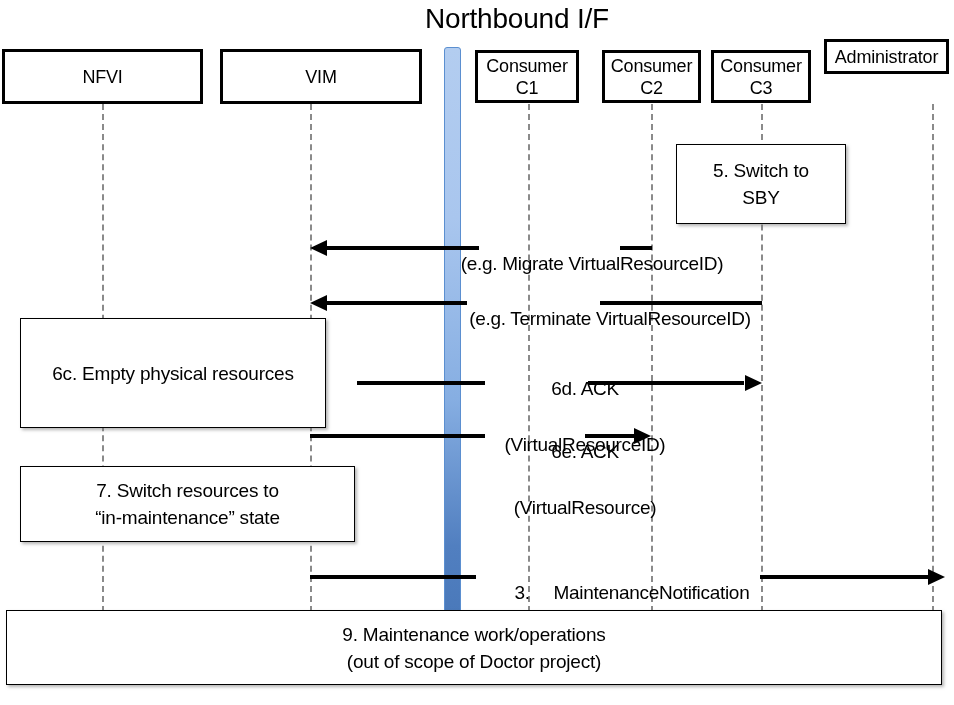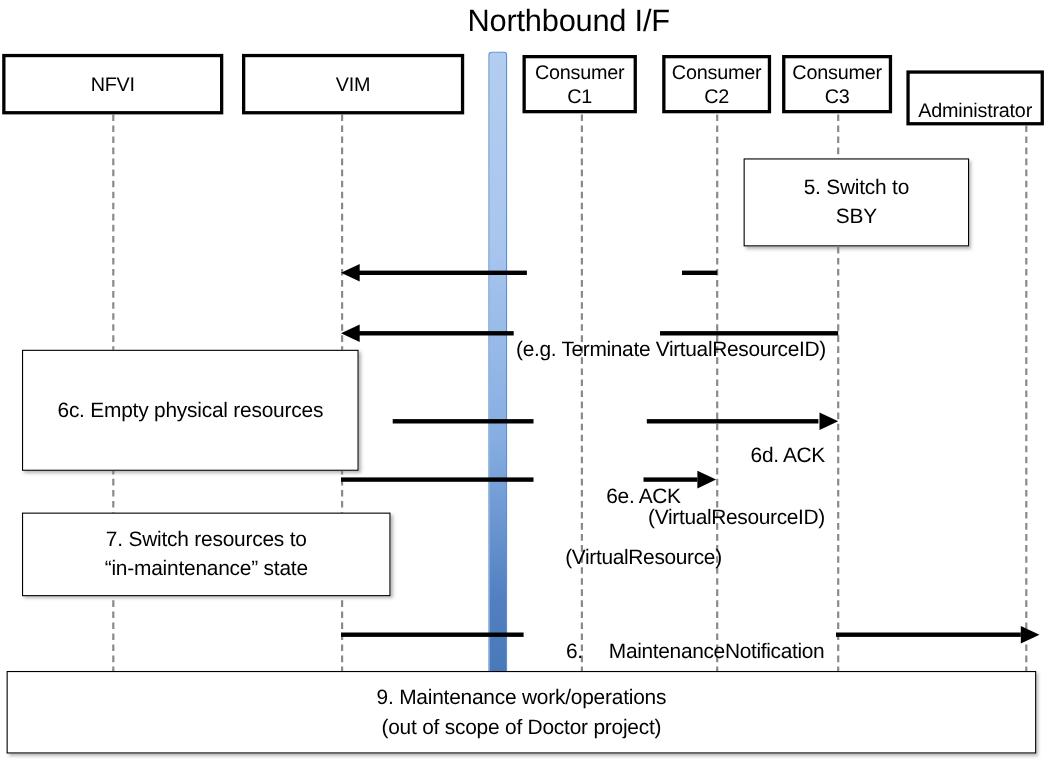--- a/index.html
+++ b/index.html
@@ -154,50 +154,51 @@
   <div class="actor-box" style="left:602px; top:50px; width:99px; height:53px;">
     <span class="label">Consumer
 C2</span>
   </div>
 
   <div class="actor-box" style="left:711px; top:50px; width:100px; height:53px;">
     <span class="label">Consumer
 C3</span>
   </div>
 
-  <div class="actor-box" style="left:824px; top:64px; width:125px; height:50px;align-items:flex-end;">
+  <div class="actor-box" style="left:824px; top:39px; width:125px; height:35px;">
     <span class="label">Administrator</span>
   </div>
 
-  <div class="note-box" style="left:676px; top:144px; width:205px; height:80px;">
+  <div class="note-box" style="left:676px; top:144px; width:170px; height:80px;">
     <span class="label">5. Switch to
 SBY</span>
   </div>
 
   <div class="msg-seg" style="left:322px; top:246px; width:157px;"></div>
   <div class="msg-seg" style="left:620px; top:246px; width:32px;"></div>
   <div class="arrow-head left" style="left:310px; top:240px;"></div>
   <div class="msg-label" style="left:322px; top:222px; width:540px;">
+    <span class="ln2">(e.g. Migrate VirtualResourceID)</span>
   </div>
 
   <div class="msg-seg" style="left:322px; top:301px; width:145px;"></div>
   <div class="msg-seg" style="left:600px; top:301px; width:162px;"></div>
   <div class="arrow-head left" style="left:310px; top:295px;"></div>
   <div class="msg-label" style="left:340px; top:277px; width:540px;">
     <span class="ln2">(e.g. Terminate VirtualResourceID)</span>
   </div>
 
   <div class="note-box" style="left:20px; top:318px; width:306px; height:110px;">
     <span class="label">6c. Empty physical resources</span>
   </div>
 
   <div class="msg-seg" style="left:357px; top:381px; width:128px;"></div>
   <div class="msg-seg" style="left:588px; top:381px; width:156px;"></div>
   <div class="arrow-head right" style="left:745px; top:375px;"></div>
-  <div class="msg-label" style="left:420px; top:373px; width:330px;text-align:right;">
+  <div class="msg-label" style="left:420px; top:347px; width:330px;">
     <span class="ln1">6d. ACK</span>
     <span class="ln2">(VirtualResourceID)</span>
   </div>
 
   <div class="msg-seg" style="left:310px; top:434px; width:175px;"></div>
   <div class="msg-seg" style="left:585px; top:434px; width:49px;"></div>
   <div class="arrow-head right" style="left:634px; top:428px;"></div>
   <div class="msg-label" style="left:420px; top:410px; width:330px;">
     <span class="ln1">6e. ACK</span>
     <span class="ln2">(VirtualResource)</span>
@@ -205,21 +206,21 @@
 
   <div class="note-box" style="left:20px; top:466px; width:335px; height:76px;">
     <span class="label">7. Switch resources to
 “in-maintenance” state</span>
   </div>
 
   <div class="msg-seg" style="left:310px; top:575px; width:166px;"></div>
   <div class="msg-seg" style="left:760px; top:575px; width:168px;"></div>
   <div class="arrow-head right" style="left:928px; top:569px;"></div>
   <div class="msg-label" style="left:322px; top:551px; width:620px;">
-    <span class="ln1">6.  MaintenanceNotification</span>
+    <span class="ln1">3.  MaintenanceNotification</span>
     <span class="ln2">(ResourceID; State=“in-maintenance”; Result)</span>
   </div>
 
   <div class="note-box" style="left:6px; top:610px; width:936px; height:75px;">
     <span class="label">9. Maintenance work/operations
 (out of scope of Doctor project)</span>
   </div>
 
 </div>
 

